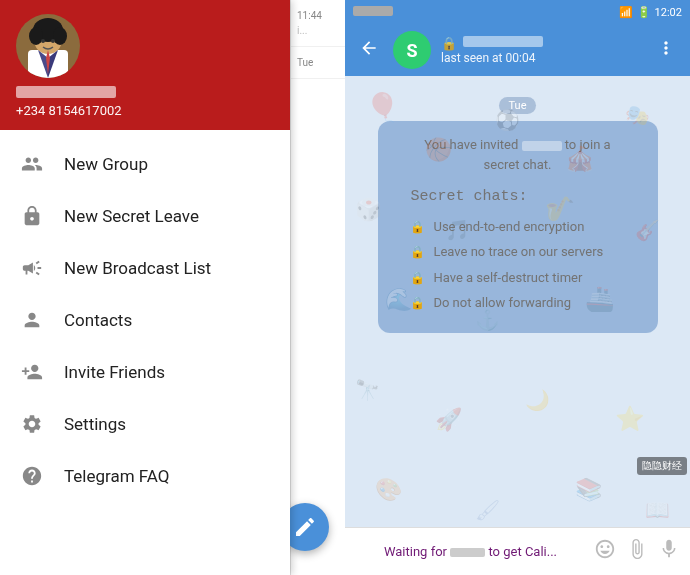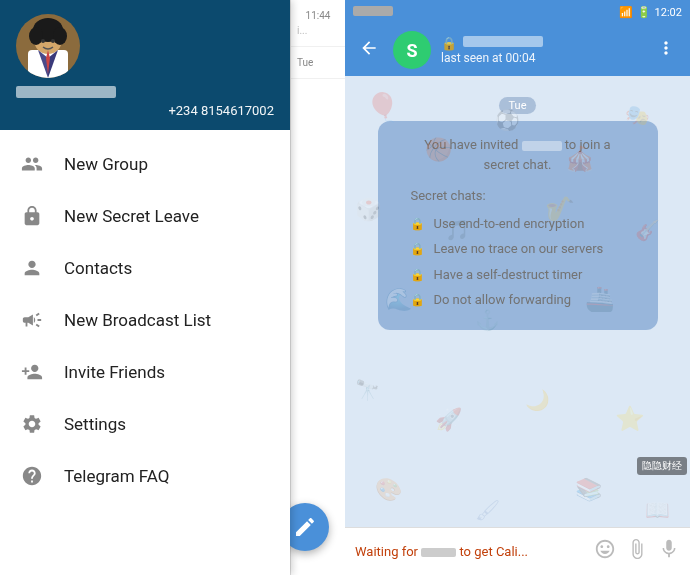--- a/index.html
+++ b/index.html
@@ -53,23 +53,22 @@
       width: 290px;
       height: 100%;
       background: #fff;
       display: flex;
       flex-direction: column;
       z-index: 10;
       box-shadow: 2px 0 8px rgba(0,0,0,0.2);
     }
 
     .drawer-header {
-      background: #0c4a6e;
+      background: #b91c1c;
       padding: 14px 16px 12px;
-      text-align: right;
     }
 
     .drawer-avatar {
       width: 64px;
       height: 64px;
       border-radius: 50%;
       overflow: hidden;
       background: #8B6B3D;
       display: flex;
       align-items: center;
@@ -265,22 +264,23 @@
       line-height: 1.5;
     }
 
     .system-bubble .invite-text {
       text-align: center;
       margin-bottom: 12px;
       font-size: 13px;
     }
 
     .system-bubble .section-title {
-      font-size: 13px;
+      font-size: 15px;
       margin-bottom: 8px;
+      font-family: Liberation Mono, monospace;
     }
 
     .system-bubble .feature-item {
       display: flex;
       align-items: flex-start;
       gap: 8px;
       margin-bottom: 6px;
       font-size: 13px;
     }
 
@@ -297,24 +297,25 @@
       display: flex;
       align-items: center;
       padding: 0 10px;
       gap: 8px;
       border-top: 1px solid #ddd;
     }
 
     .chat-input-text {
       flex: 1;
       font-size: 13px;
-      color: #c2410c;
+      color: #701a75;
       overflow: hidden;
       text-overflow: ellipsis;
       white-space: nowrap;
+      text-align: center;
     }
 
     .chat-input-icons {
       display: flex;
       gap: 10px;
       align-items: center;
     }
 
     .chat-input-icon {
       color: #bbb;
@@ -352,21 +353,21 @@
     }
 
     .behind-chat-item {
       padding: 10px 6px;
       border-bottom: 1px solid #f0f0f0;
     }
 
     .behind-time {
       font-size: 10px;
       color: #888;
-      text-align: center;
+      text-align: left;
     }
 
     .behind-msg {
       font-size: 10px;
       color: #bbb;
       margin-top: 4px;
     }
 
     .behind-label {
       font-size: 10px;
@@ -445,33 +446,33 @@
           <svg width="22" height="22" viewBox="0 0 24 24" fill="#888">
             <path d="M18 8h-1V6c0-2.76-2.24-5-5-5S7 3.24 7 6v2H6c-1.1 0-2 .9-2 2v10c0 1.1.9 2 2 2h12c1.1 0 2-.9 2-2V10c0-1.1-.9-2-2-2zm-6 9c-1.1 0-2-.9-2-2s.9-2 2-2 2 .9 2 2-.9 2-2 2zm3.1-9H8.9V6c0-1.71 1.39-3.1 3.1-3.1 1.71 0 3.1 1.39 3.1 3.1v2z"></path>
           </svg>
         </div>
         <span class="drawer-item-label">New Secret Leave</span>
       </div>
 
       <div class="drawer-item">
         <div class="drawer-item-icon">
           <svg width="22" height="22" viewBox="0 0 24 24" fill="#888">
+            <path d="M18 11v2h4v-2h-4zm-2 6.61c.96.71 2.21 1.65 3.2 2.39.4-.53.8-1.07 1.2-1.6-.99-.74-2.24-1.68-3.2-2.4-.4.54-.8 1.08-1.2 1.61zM20.4 5.6c-.4-.53-.8-1.07-1.2-1.6-.99.74-2.24 1.68-3.2 2.4.4.53.8 1.07 1.2 1.6.96-.72 2.21-1.65 3.2-2.4zM4 9c-1.1 0-2 .9-2 2v2c0 1.1.9 2 2 2h1v4h2v-4h1l5 3V6L8 9H4zm11.5 3c0-1.33-.58-2.53-1.5-3.35v6.69c.92-.81 1.5-2.01 1.5-3.34z"></path>
+          </svg>
+        </div>
+        <span class="drawer-item-label">New Broadcast List</span>
+      </div>
+
+      <div class="drawer-item">
+        <div class="drawer-item-icon">
+          <svg width="22" height="22" viewBox="0 0 24 24" fill="#888">
             <path d="M12 12c2.21 0 4-1.79 4-4s-1.79-4-4-4-4 1.79-4 4 1.79 4 4 4zm0 2c-2.67 0-8 1.34-8 4v2h16v-2c0-2.66-5.33-4-8-4z"></path>
           </svg>
         </div>
         <span class="drawer-item-label">Contacts</span>
-      </div>
-
-      <div class="drawer-item">
-        <div class="drawer-item-icon">
-          <svg width="22" height="22" viewBox="0 0 24 24" fill="#888">
-            <path d="M18 11v2h4v-2h-4zm-2 6.61c.96.71 2.21 1.65 3.2 2.39.4-.53.8-1.07 1.2-1.6-.99-.74-2.24-1.68-3.2-2.4-.4.54-.8 1.08-1.2 1.61zM20.4 5.6c-.4-.53-.8-1.07-1.2-1.6-.99.74-2.24 1.68-3.2 2.4.4.53.8 1.07 1.2 1.6.96-.72 2.21-1.65 3.2-2.4zM4 9c-1.1 0-2 .9-2 2v2c0 1.1.9 2 2 2h1v4h2v-4h1l5 3V6L8 9H4zm11.5 3c0-1.33-.58-2.53-1.5-3.35v6.69c.92-.81 1.5-2.01 1.5-3.34z"></path>
-          </svg>
-        </div>
-        <span class="drawer-item-label">New Broadcast List</span>
       </div>
 
       <div class="drawer-item">
         <div class="drawer-item-icon">
           <svg width="22" height="22" viewBox="0 0 24 24" fill="#888">
             <path d="M15 12c2.21 0 4-1.79 4-4s-1.79-4-4-4-4 1.79-4 4 1.79 4 4 4zm-9-2V7H4v3H1v2h3v3h2v-3h3v-2H6zm9 4c-2.67 0-8 1.34-8 4v2h16v-2c0-2.66-5.33-4-8-4z"></path>
           </svg>
         </div>
         <span class="drawer-item-label">Invite Friends</span>
       </div>

